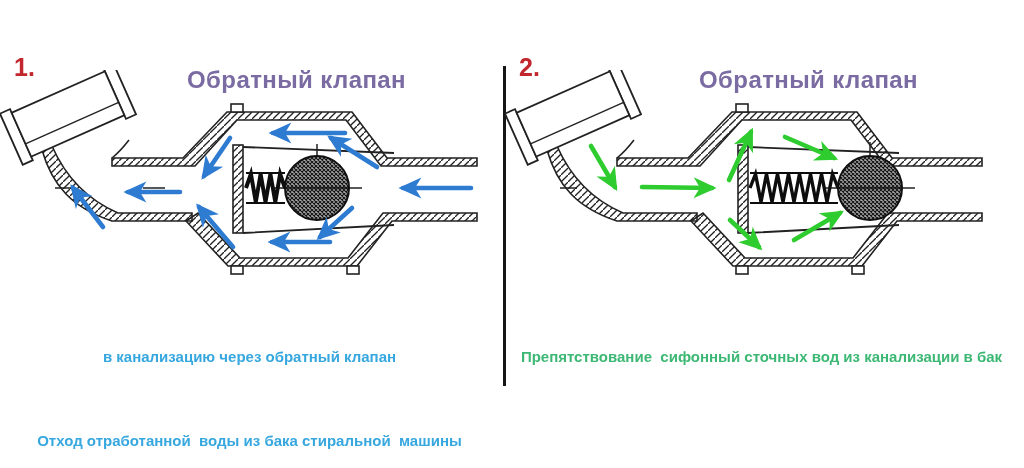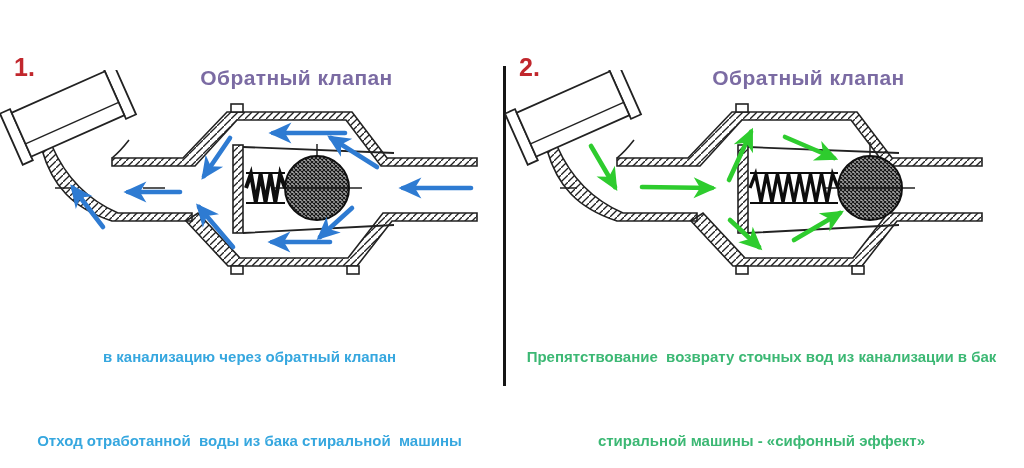--- a/index.html
+++ b/index.html
@@ -1,21 +1,21 @@
 <!DOCTYPE html>
 <html><head>
 <meta charset="utf-8">
 <style>
   html,body{margin:0;padding:0;}
   .stage{position:relative;width:1024px;height:468px;background:#fff;
          font-family:"Liberation Sans",sans-serif;overflow:hidden;}
   .panel{position:absolute;top:0;height:468px;}
   .num{position:absolute;top:55px;left:14px;font-size:25px;font-weight:bold;line-height:1;}
   .title{position:absolute;top:66px;left:0;right:0;margin:0;text-align:center;
-         padding-left:88px;font-size:21px;font-weight:bold;letter-spacing:.4px;}
+         padding-left:88px;font-size:24px;font-weight:bold;letter-spacing:.4px;}
   .diagram{position:absolute;top:70px;left:0;}
   .caption{position:absolute;top:287px;left:0;right:6px;text-align:center;
            font-size:15px;font-weight:bold;line-height:28px;white-space:pre-wrap;}
   .divider{position:absolute;left:503px;top:66px;width:3px;height:320px;}
 </style>
 </head>
 <body>
 
 <div class="stage" style="background: rgb(255, 255, 255);">
 
@@ -138,18 +138,17 @@
         <g stroke="#2ecc2e" stroke-width="4.6" stroke-linecap="round">
           <line x1="86" y1="76" x2="110" y2="117" marker-end="url(#ah-1)"></line>
           <line x1="137" y1="117" x2="207" y2="118" marker-end="url(#ah-1)"></line>
           <line x1="224" y1="110" x2="246" y2="62" marker-end="url(#ah-1)"></line>
           <line x1="280" y1="67" x2="329" y2="88" marker-end="url(#ah-1)"></line>
           <line x1="225" y1="150" x2="254" y2="177" marker-end="url(#ah-1)"></line>
           <line x1="289" y1="170" x2="335" y2="143" marker-end="url(#ah-1)"></line>
         </g>
       </svg>
     <div class="caption" style="color: rgb(60, 184, 116);">
-      <div>Препятствование  возврату сточных вод из канализации в бак</div>
-      <div>стиральной машины - «сифонный эффект»</div>
+      <div>Препятствование  сифонный сточных вод из канализации в бак</div>
     </div>
   </section>
 
 </div>
 
 </body></html>

